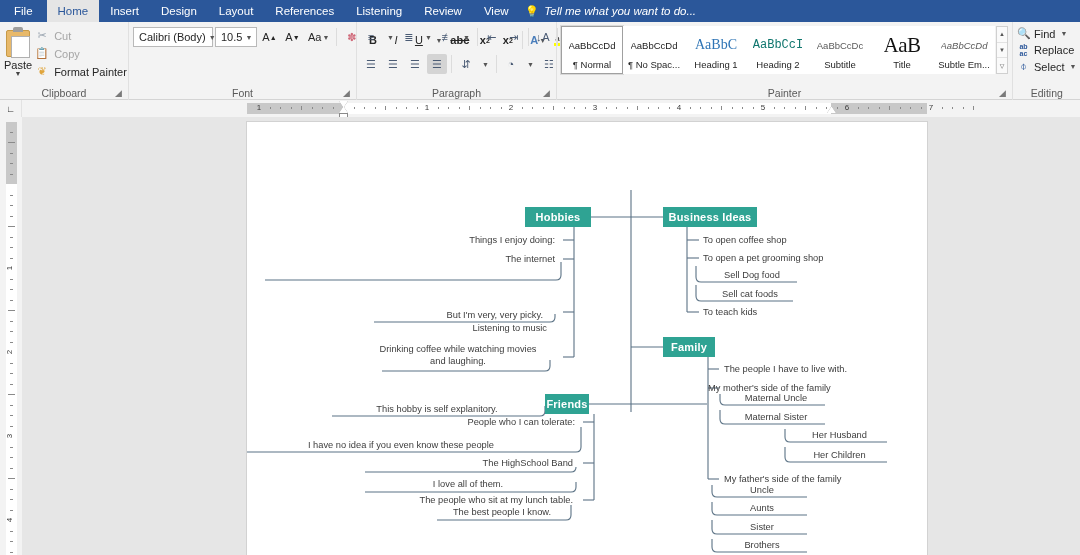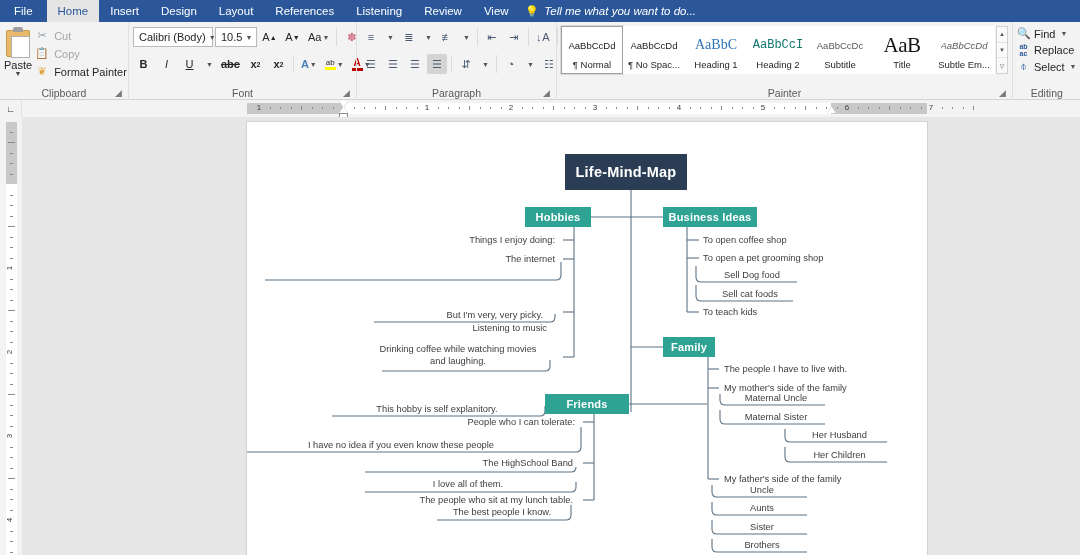--- a/index.html
+++ b/index.html
@@ -328,21 +328,21 @@
         </div>
       </div>
     </div>
     <div class="rgroup-label">
       <span>Clipboard</span>
       <span class="dlg">◢</span>
     </div>
   </div>
 
   <div class="rgroup fontgrp">
-    <div class="rgroup-body" style="flex-direction:column;">
+    <div class="rgroup-body" style="flex-direction:row;">
       <div class="frow">
         <div class="combo fontname">
           <span class="cval">Calibri (Body)</span>
           <span class="carw">▼</span>
         </div>
         <div class="combo fontsize">
           <span class="cval">10.5</span>
           <span class="carw">▼</span>
         </div>
         <div class="ibtn">
@@ -739,41 +739,40 @@
             <path d="M347,341 L336,341"></path>
             <path d="M347,378 L336,378"></path>
 
             <path d="M-20,330 L329,330 Q334,330 334,325 L334,305"></path>
             <path d="M118,350 L324,350 Q329,350 329,345 L329,345"></path>
             <path d="M118,370 L324,370 Q329,370 329,365 L329,360"></path>
             <path d="M190,398 L319,398 Q324,398 324,393 L324,383"></path>
           </g>
         </svg>
 
-        <div class="node root" style="left:318px; top:32px; width:122px;">Life-Mind-Map</div>
         <div class="node branch" style="left:278px; top:85px; width:66px;">Hobbies</div>
         <div class="node branch" style="left:416px; top:85px; width:94px;">Business Ideas</div>
         <div class="node branch" style="left:416px; top:215px; width:52px;">Family</div>
-        <div class="node branch" style="left:298px; top:272px; width:84px;">Friends</div>
+        <div class="node branch" style="left:298px; top:272px; width:44px;">Friends</div>
 
         <div class="leaf r" style="left:120px; top:113px; width:188px;">Things I enjoy doing:</div>
         <div class="leaf r" style="left:120px; top:132px; width:188px;">The internet</div>
         <div class="leaf r" style="left:120px; top:185px; width:180px;margin-top:16px;">Listening to music</div>
         <div class="leaf r" style="left:130px; top:188px; width:166px;">But I'm very, very picky.</div>
         <div class="leaf multi" style="left:130px; top:222px; width:162px; text-align:center;">Drinking coffee while watching movies and laughing.</div>
         <div class="leaf" style="left:90px; top:282px; width:200px; text-align:center;">This hobby is self explanitory.</div>
 
         <div class="leaf" style="left:456px; top:113px;">To open coffee shop</div>
         <div class="leaf" style="left:456px; top:131px;">To open a pet grooming shop</div>
         <div class="leaf" style="left:458px; top:148px; width:94px; text-align:center;">Sell Dog food</div>
         <div class="leaf" style="left:458px; top:167px; width:90px; text-align:center;">Sell cat foods</div>
         <div class="leaf" style="left:456px; top:185px;">To teach kids</div>
 
         <div class="leaf" style="left:477px; top:242px;">The people I have to live with.</div>
-        <div class="leaf" style="left:477px; top:261px;">My mother's side of the family</div>
+        <div class="leaf" style="left:461px; top:261px;">My mother's side of the family</div>
         <div class="leaf" style="left:480px; top:271px; width:98px; text-align:center;">Maternal Uncle</div>
         <div class="leaf" style="left:480px; top:290px; width:98px; text-align:center;">Maternal Sister</div>
         <div class="leaf" style="left:545px; top:308px; width:95px; text-align:center;">Her Husband</div>
         <div class="leaf" style="left:545px; top:328px; width:95px; text-align:center;">Her Children</div>
         <div class="leaf" style="left:477px; top:352px;">My father's side of the family</div>
         <div class="leaf" style="left:472px; top:363px; width:86px; text-align:center;">Uncle</div>
         <div class="leaf" style="left:472px; top:381px; width:86px; text-align:center;">Aunts</div>
         <div class="leaf" style="left:472px; top:400px; width:86px; text-align:center;">Sister</div>
         <div class="leaf" style="left:472px; top:418px; width:86px; text-align:center;">Brothers</div>
 

